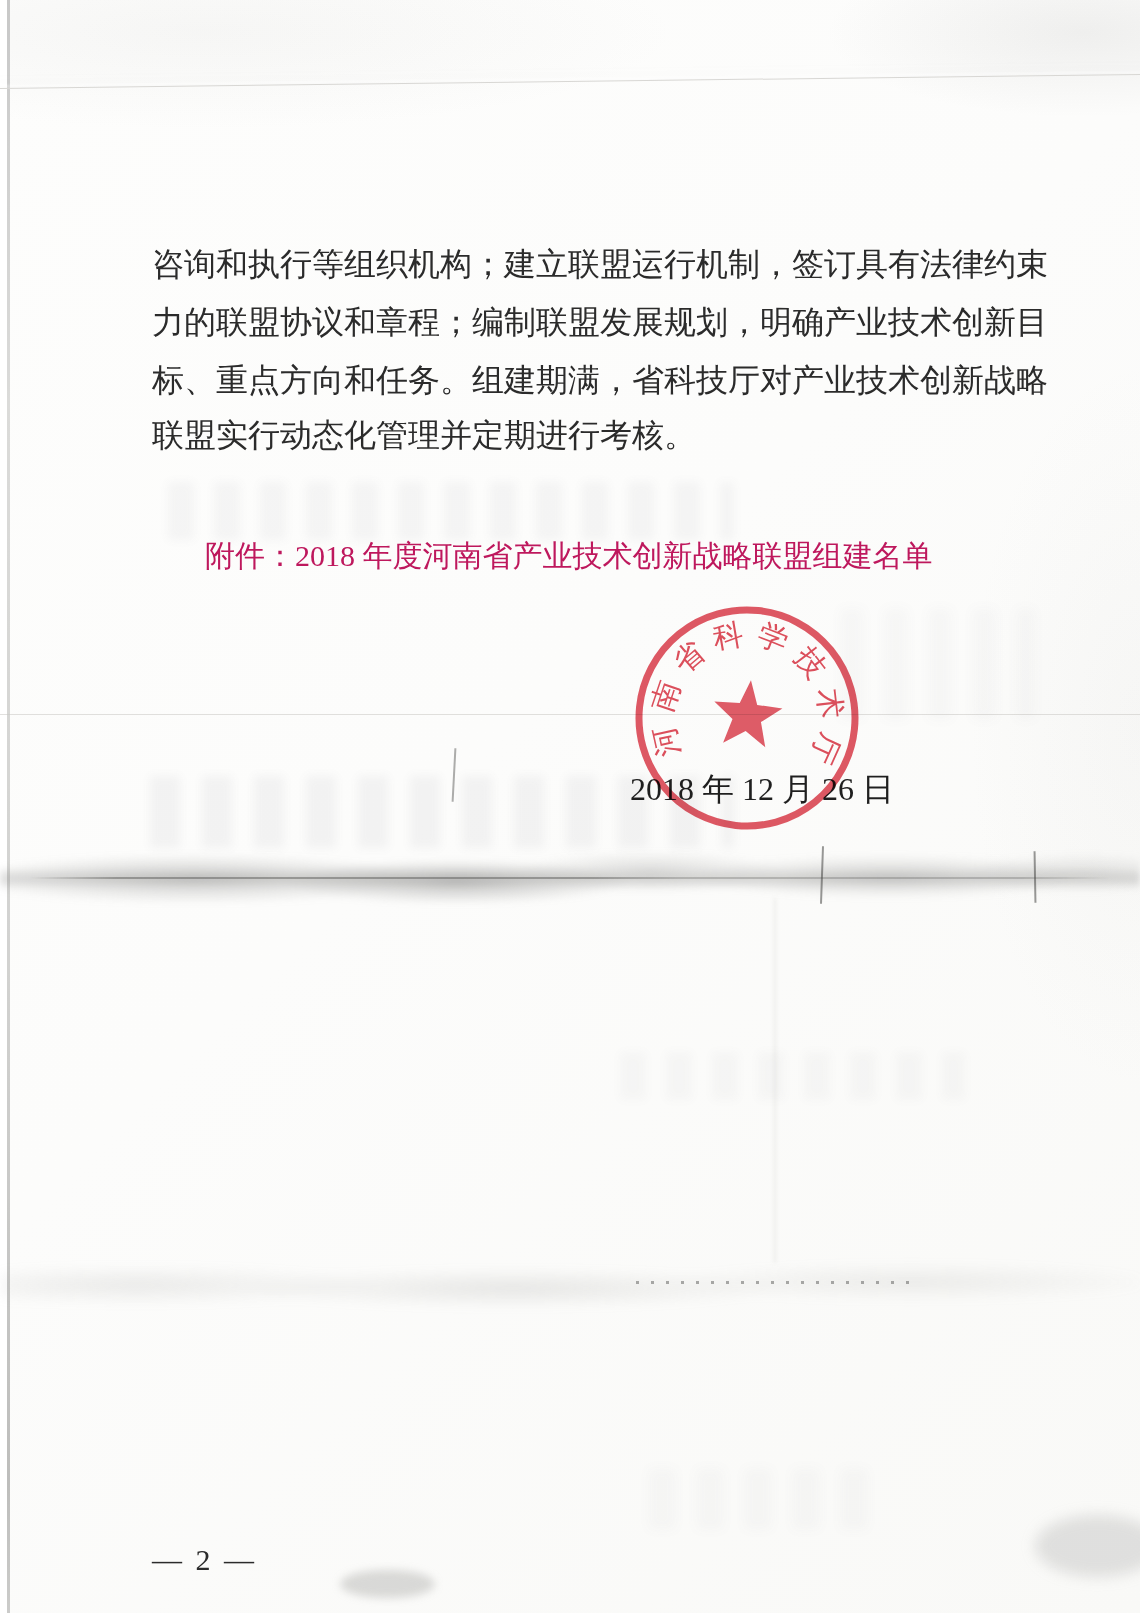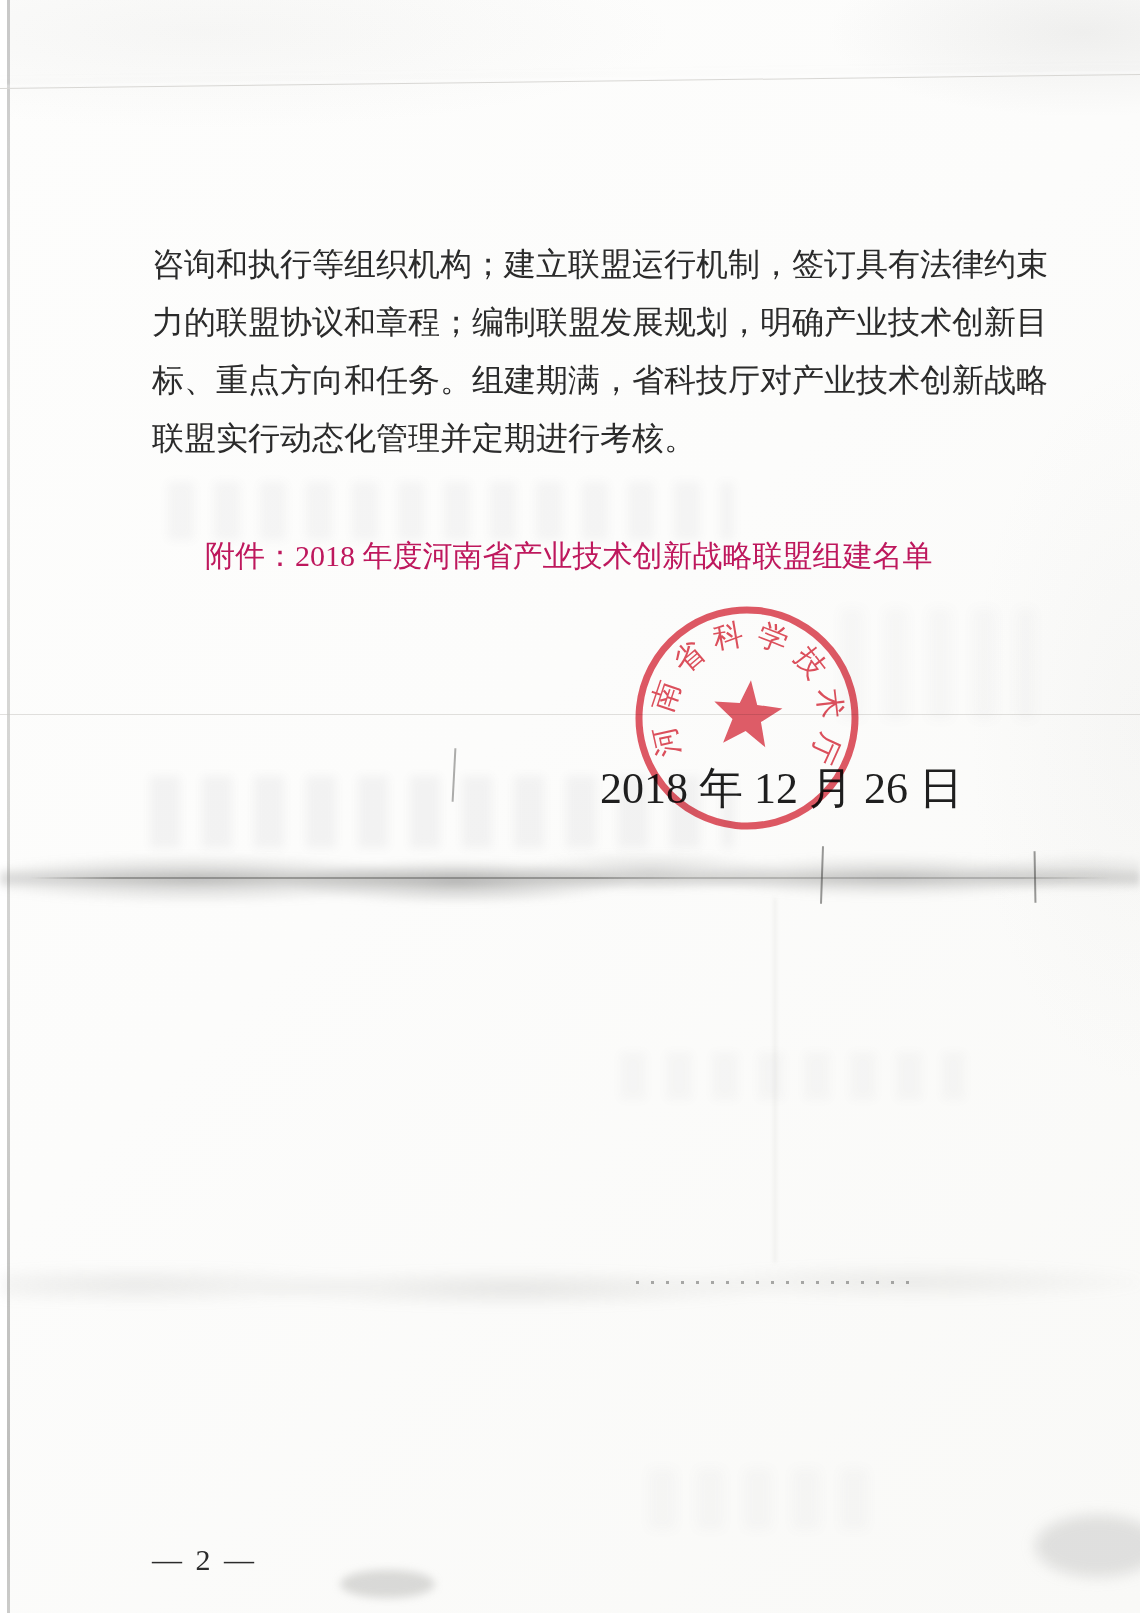--- a/index.html
+++ b/index.html
@@ -71,32 +71,32 @@
   
   .para-line{
     position:absolute;left:152px;width:850px;height:40px;
     font-size:32px;line-height:40px;color:#2b2b2b;
     letter-spacing:0;
   }
   .justify-chars{display:flex;justify-content:space-between;}
   .line-1{top:244px;}
   .line-2{top:302px;}
   .line-3{top:360px;}
-  .line-4{top:418px;white-space:nowrap;}
+  .line-4{top:418px;white-space:nowrap;font-family:Liberation Mono, monospace;}
   
   .attachment{
     position:absolute;left:205px;top:538px;width:800px;
     font-size:30px;line-height:36px;color:#be185d;white-space:nowrap;
   }
   
   .seal-wrap{position:absolute;left:625px;top:596px;width:244px;height:244px;
     mix-blend-mode:multiply;opacity:.92;transform:rotate(6deg);}
   .date-line{
-    position:absolute;left:600px;top:769px;width:280px;
-    font-size:44px;line-height:40px;color:#1f1f1f;white-space:nowrap;
+    position:absolute;left:630px;top:769px;width:280px;
+    font-size:32px;line-height:40px;color:#1f1f1f;white-space:nowrap;
     mix-blend-mode:multiply;
   }
   
   .page-number{
     position:absolute;left:152px;top:1542px;
     font-size:30px;line-height:36px;color:#2b2b2b;letter-spacing:3px;white-space:nowrap;
   }
 </style>
 </head>
 <body>

